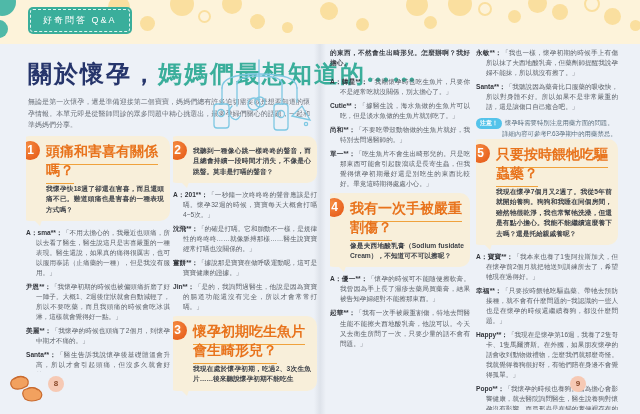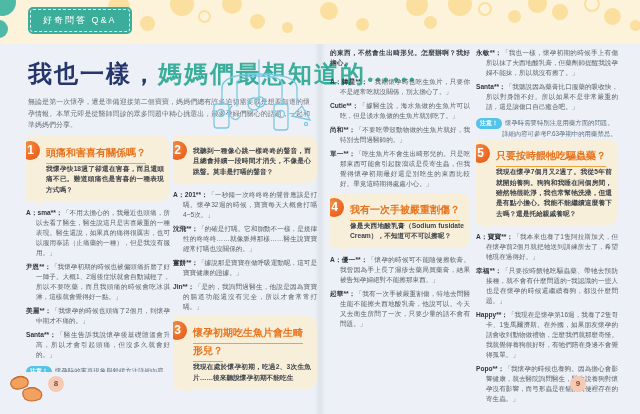--- a/index.html
+++ b/index.html
@@ -42,21 +42,21 @@
 
   .qblock{position:relative;background:var(--bubble-cream);border-radius:10px;
     padding:6px 6px 6px 26px;margin:0 0 7px -6px;}
   .qblock:after{content:"";position:absolute;left:14px;bottom:-5px;width:0;height:0;
     border-left:6px solid transparent;border-right:2px solid transparent;
     border-top:6px solid var(--bubble-cream);}
   .qnum{position:absolute;left:1px;top:5px;width:19px;height:19px;border-radius:50%;
     background:radial-gradient(circle at 35% 30%,#f58d44,var(--num-orange) 70%);
     color:#fff;font-weight:bold;font-size:12px;line-height:19px;text-align:center;
     box-shadow:0 0 0 3px var(--bubble-cream);}
-  .qtitle{color:var(--accent-orange);font-size:10px;font-weight:bold;line-height:1.35;
+  .qtitle{color:var(--accent-orange);font-size:14px;font-weight:bold;line-height:1.35;
     border-bottom:1.5px solid #f0a23c;display:inline;padding-bottom:5px;}
   .qtext{color:var(--dark-gray);font-weight:bold;font-size:6.7px;line-height:1.55;margin-top:4px;text-align:justify;}
   .qcont{color:var(--dark-gray);font-weight:bold;font-size:6.7px;line-height:1.55;margin-bottom:8px;text-align:justify;}
 
   .answer{font-size:6.6px;line-height:1.52;color:var(--body-gray);margin-bottom:4px;
     padding-left:10px;text-indent:-10px;text-align:justify;}
   .aname{font-weight:bold;color:#33363c;}
 
   .note{font-size:6.4px;line-height:1.55;color:#5b6f7e;margin-top:6px;padding-left:26px;text-indent:-26px;}
   .pill{display:inline-block;background:var(--note-blue);color:#fff;font-size:6px;font-weight:bold;
@@ -98,21 +98,21 @@
     <i class="dot ring" style="left:584px;top:-4px;width:16px;height:16px"></i>
     <i class="dot" style="left:604px;top:8px;width:17px;height:17px"></i>
     <i class="dot" style="left:630px;top:20px;width:11px;height:11px"></i>
     <span id="badge">好奇問答 Q&amp;A</span>
   </div>
 
   <div id="pages">
     <div id="gutter"></div>
 
     <h1 id="main-title">
-      <span class="t1">我也一樣，</span><span class="t2">媽媽們最想知道的……</span>
+      <span class="t1">關於懷孕，</span><span class="t2">媽媽們最想知道的……</span>
     </h1>
     <p id="intro">無論是第一次懷孕，還是準備迎接第二個寶寶，媽媽們總有許多迫切需要或是想要知道的懷孕情報。本單元即是從醫師問診的眾多問題中精心挑選出，最多孕婦們關心的話題，一起和準媽媽們分享。</p>
 
     <svg id="mobile-illu" width="115" height="80" viewBox="0 0 115 80">
       <g fill="none" stroke="#7ec8e3" stroke-width="1.3" stroke-linecap="round">
         <path d="M57 2 v14"></path>
         <path d="M20 30 Q20 16 57 16 Q95 16 95 30"></path>
         <path d="M35 26 Q35 18 57 18 Q80 18 80 26"></path>
         <path d="M20 30 v16 M95 30 v14 M35 26 v22 M57 16 v26 M80 26 v20"></path>
         <rect x="12" y="46" width="15" height="24" rx="3"></rect>

